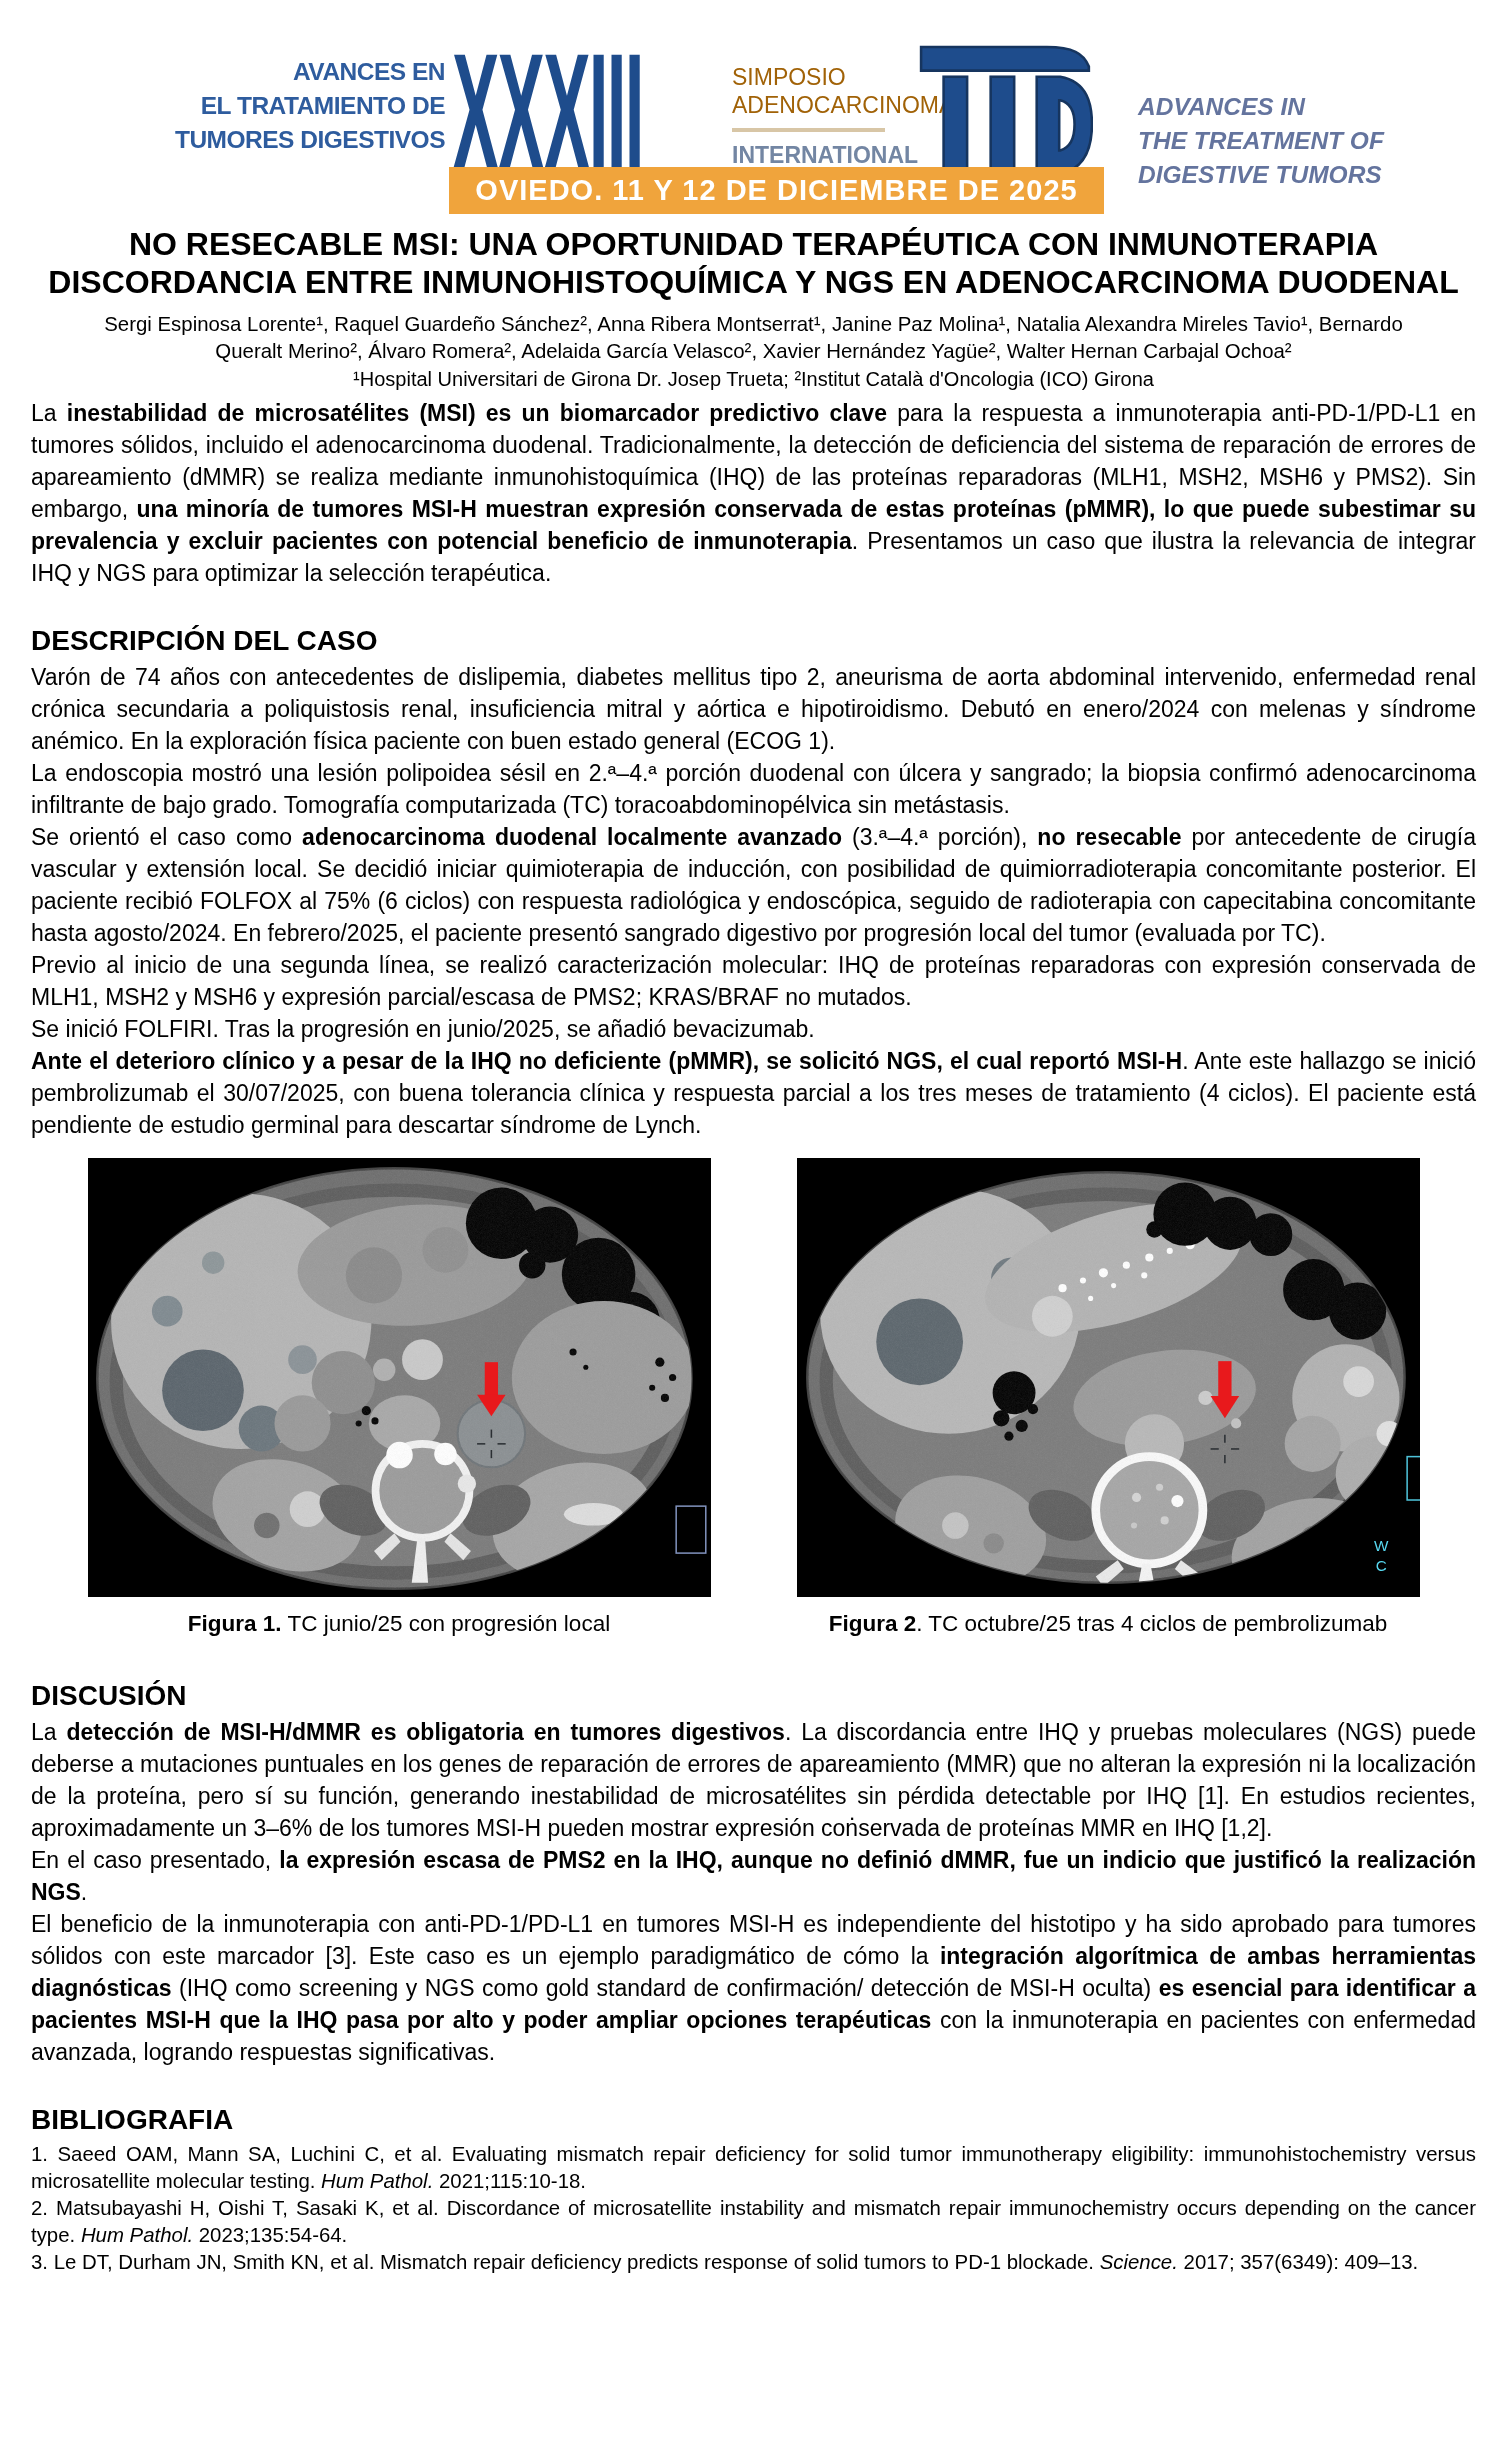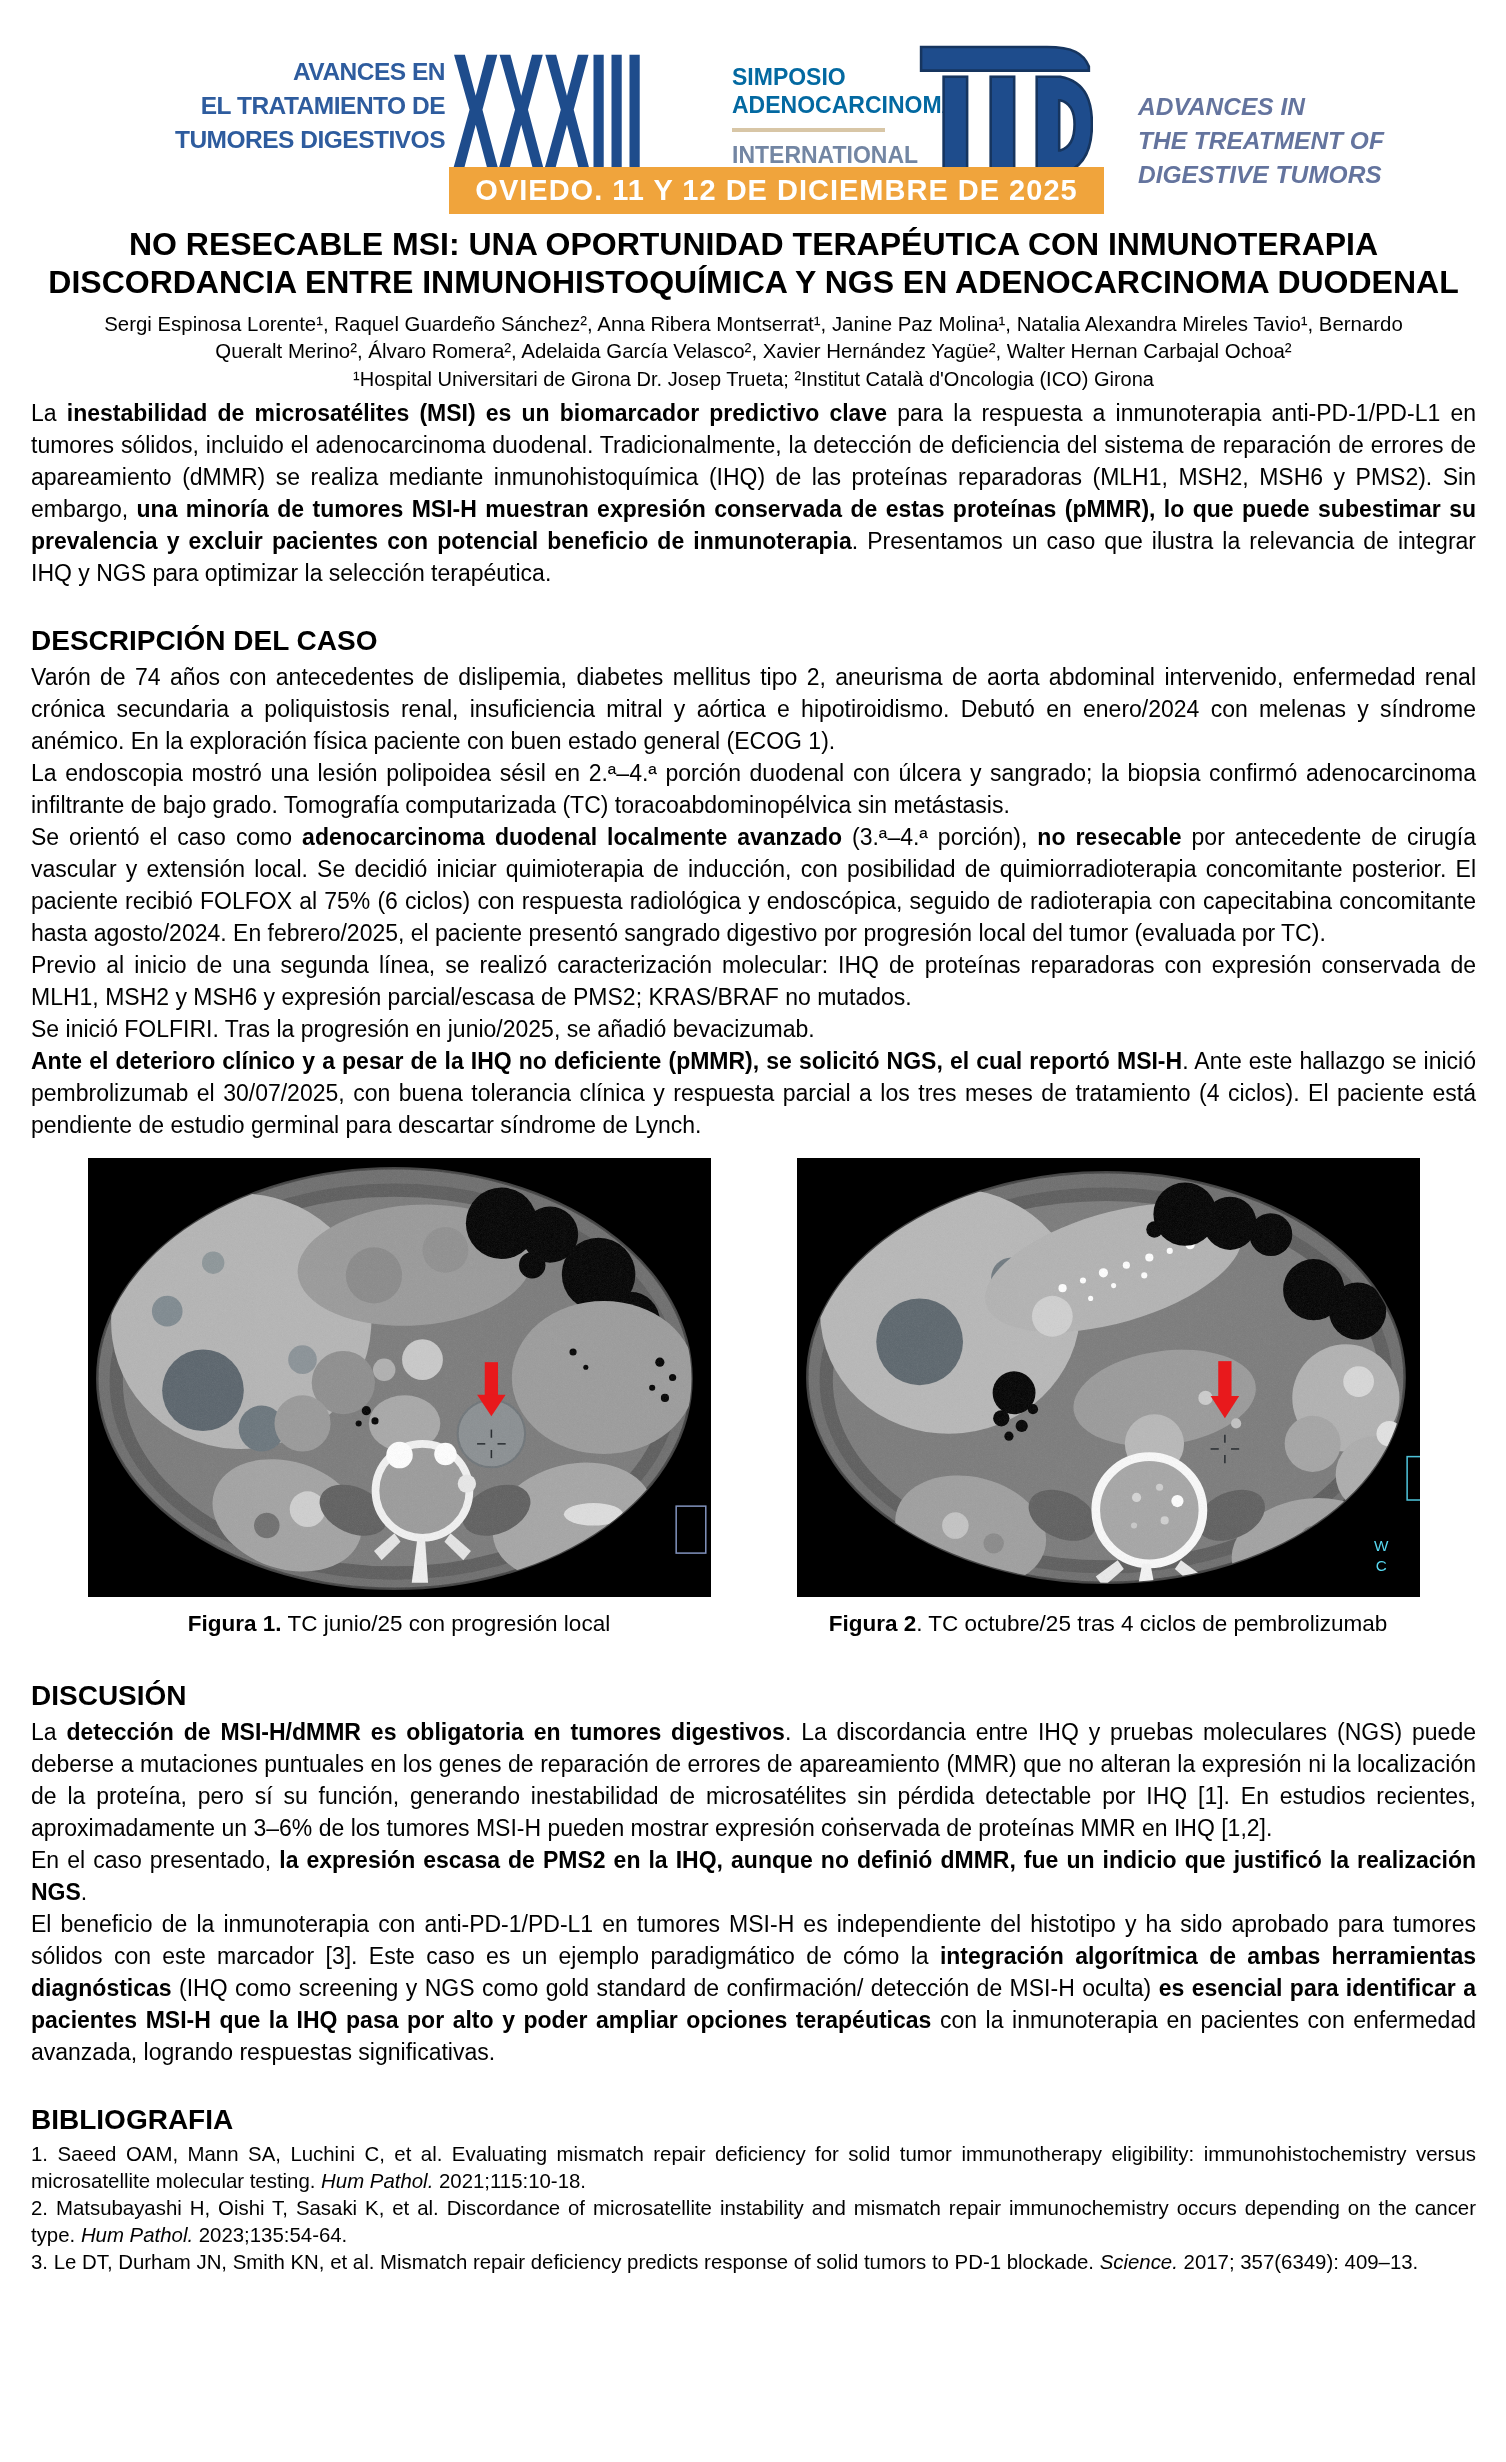--- a/index.html
+++ b/index.html
@@ -7,21 +7,21 @@
         font-family:"Liberation Sans",sans-serif;color:#000;overflow:hidden;padding-left:48px;}
 
   
   .header{position:absolute;top:14.3px;left:0;width:1506px;height:204px;}
   .hdr-left{position:absolute;left:128px;top:41px;width:317px;text-align:right;
             font-weight:bold;color:#2e5c9e;font-size:24.5px;line-height:34px;letter-spacing:-0.5px;}
   .hdr-numeral{position:absolute;left:452px;top:20.4px;font-size:169px;font-weight:bold;
                color:#1e4c8c;line-height:0.92;letter-spacing:-4.1px;
                transform:scaleX(0.42);transform-origin:left top;white-space:nowrap;}
   .hdr-mid{position:absolute;left:732px;top:49px;width:174px;}
-  .hdr-mid .es{color:#0369a1;font-weight:bold;font-size:23px;line-height:28px;}
+  .hdr-mid .es{color:#a16207;font-weight:normal;font-size:23px;line-height:28px;}
   .hdr-mid .divider{height:3.1px;background:#d8c6a6;margin:9.2px 0;width:153px;}
   .hdr-mid .en{color:#7386a3;font-weight:bold;font-size:23px;line-height:28px;}
   .ttd{position:absolute;left:919px;top:30px;}
   .hdr-right{position:absolute;left:1138px;top:41px;font-weight:bold;font-style:italic;
              color:#64749e;font-size:24.5px;line-height:34px;margin-top:35px;}
   .banner{position:absolute;left:449px;top:153px;width:655px;height:47px;background:#f0a43c;
           color:#ffffff;font-weight:bold;font-size:29px;display:flex;align-items:center;
           justify-content:center;letter-spacing:1px;white-space:nowrap;}
 
   

